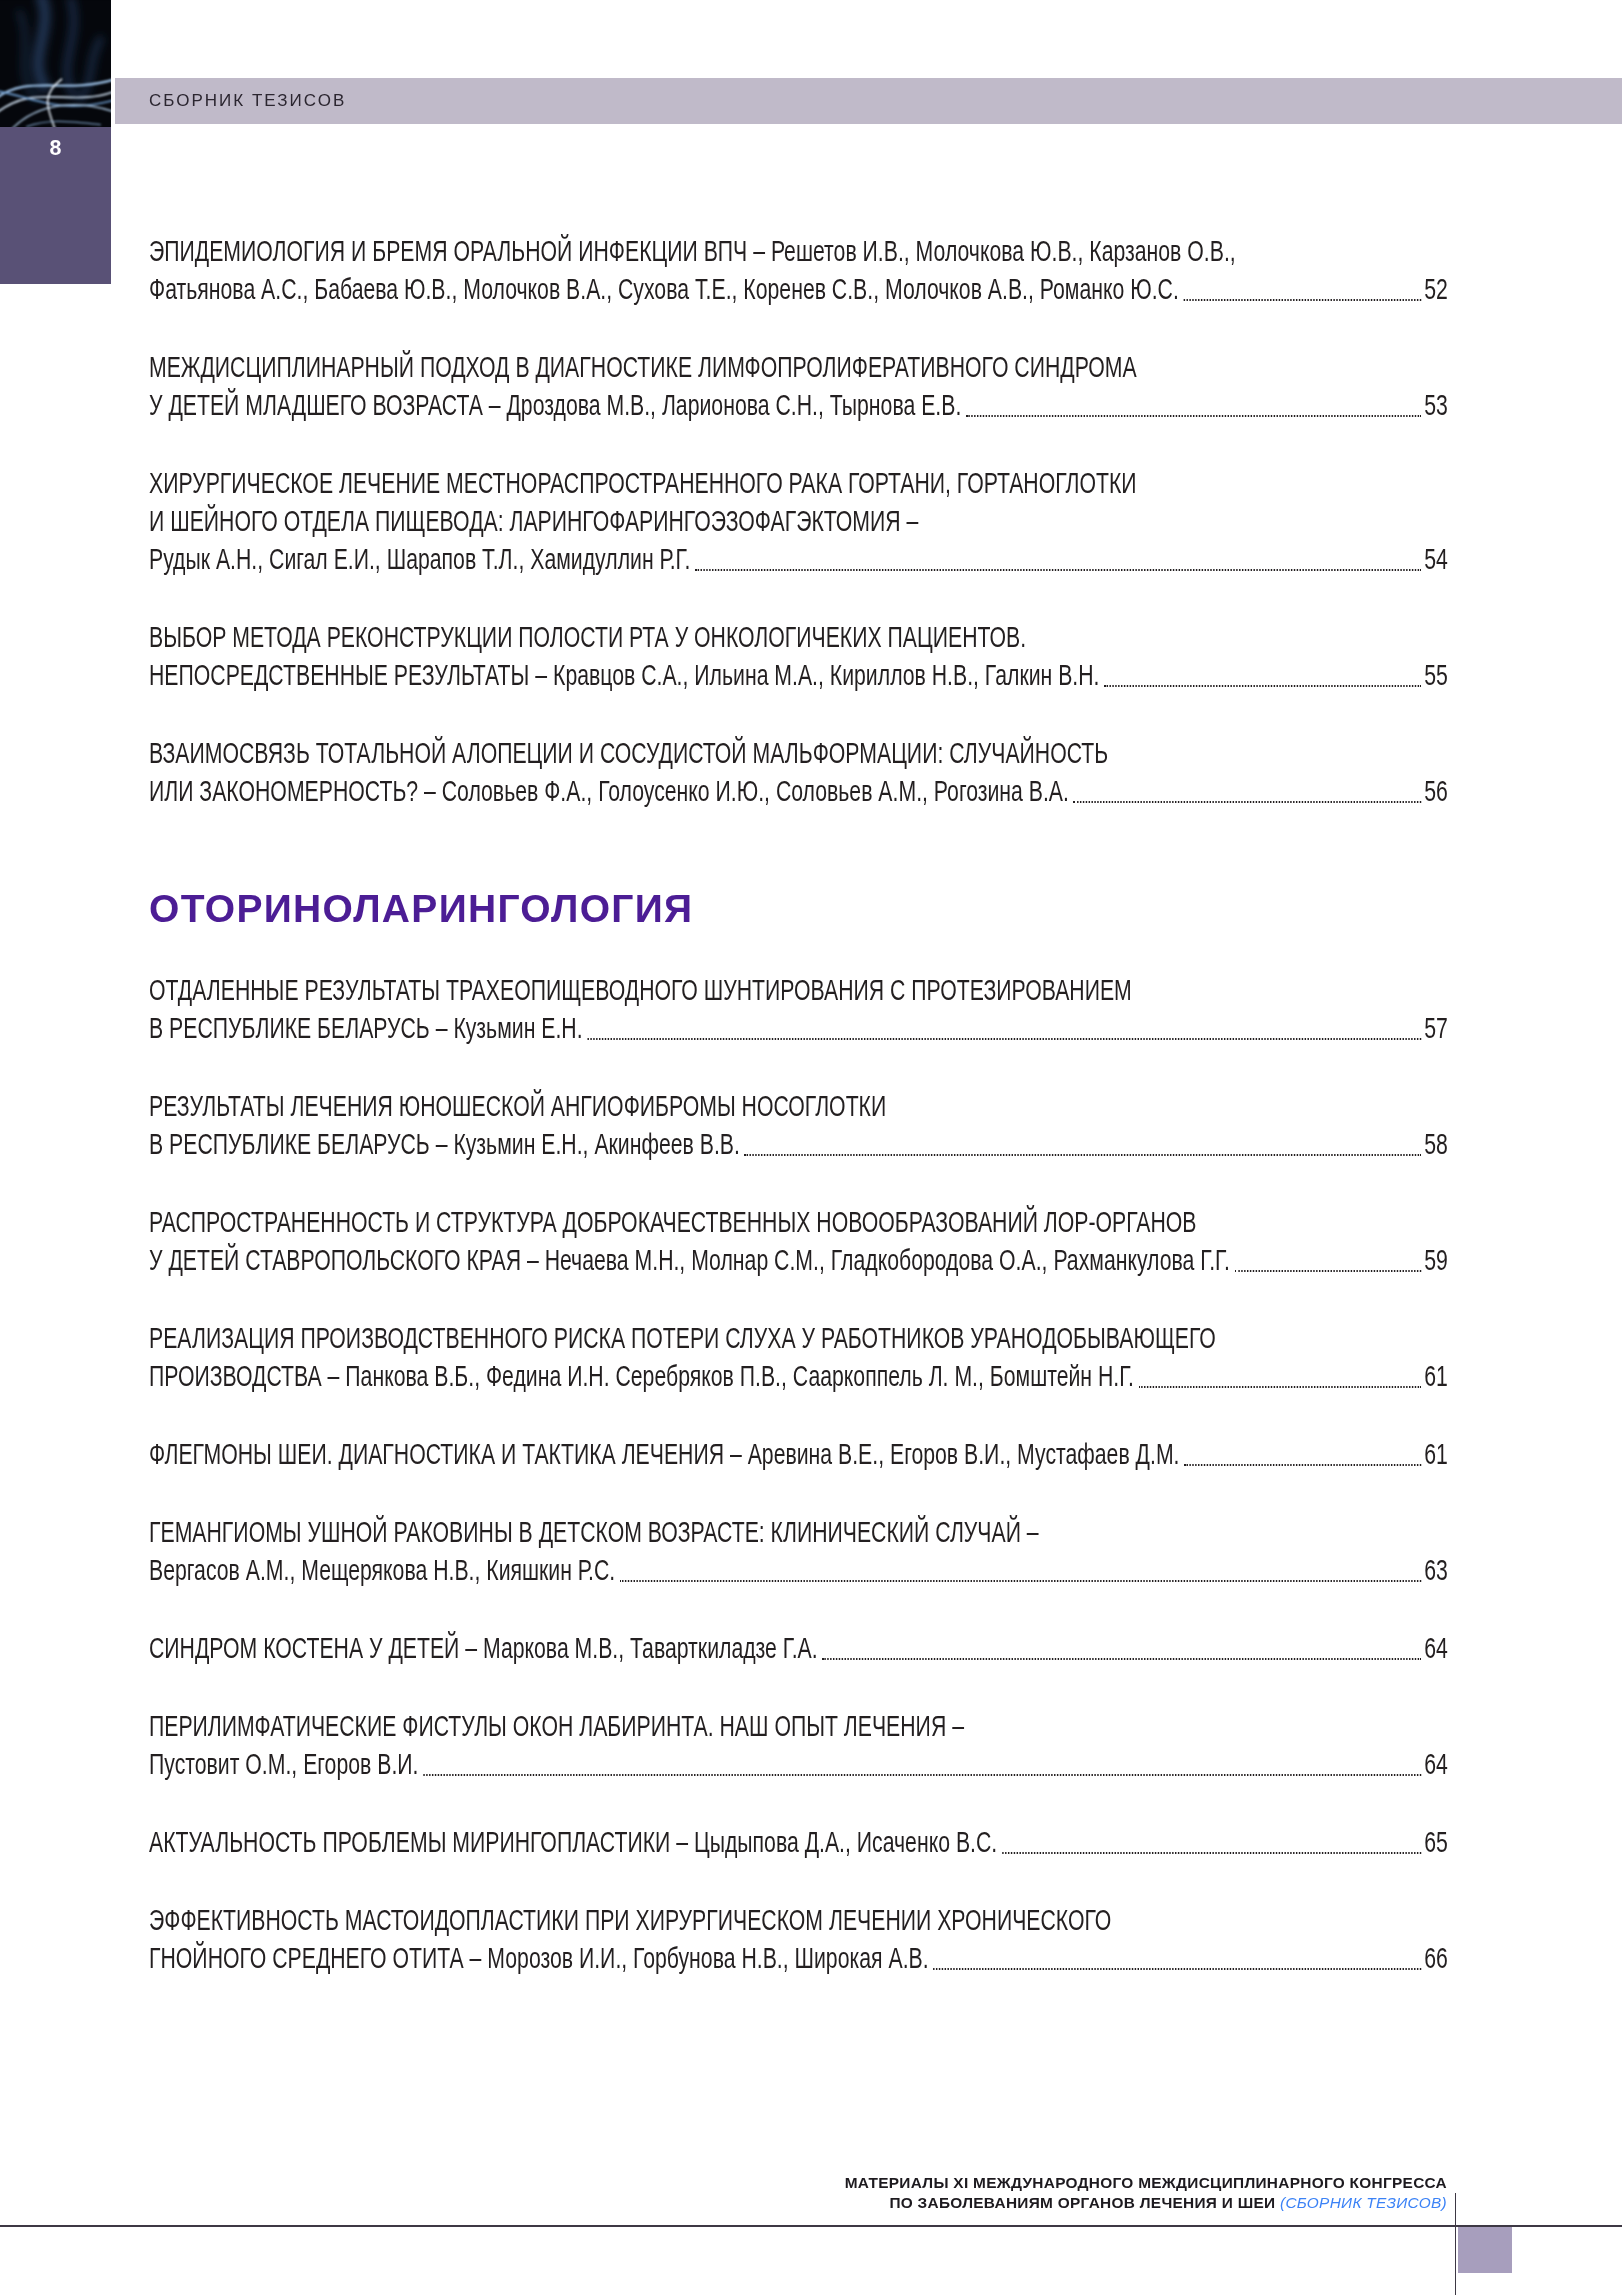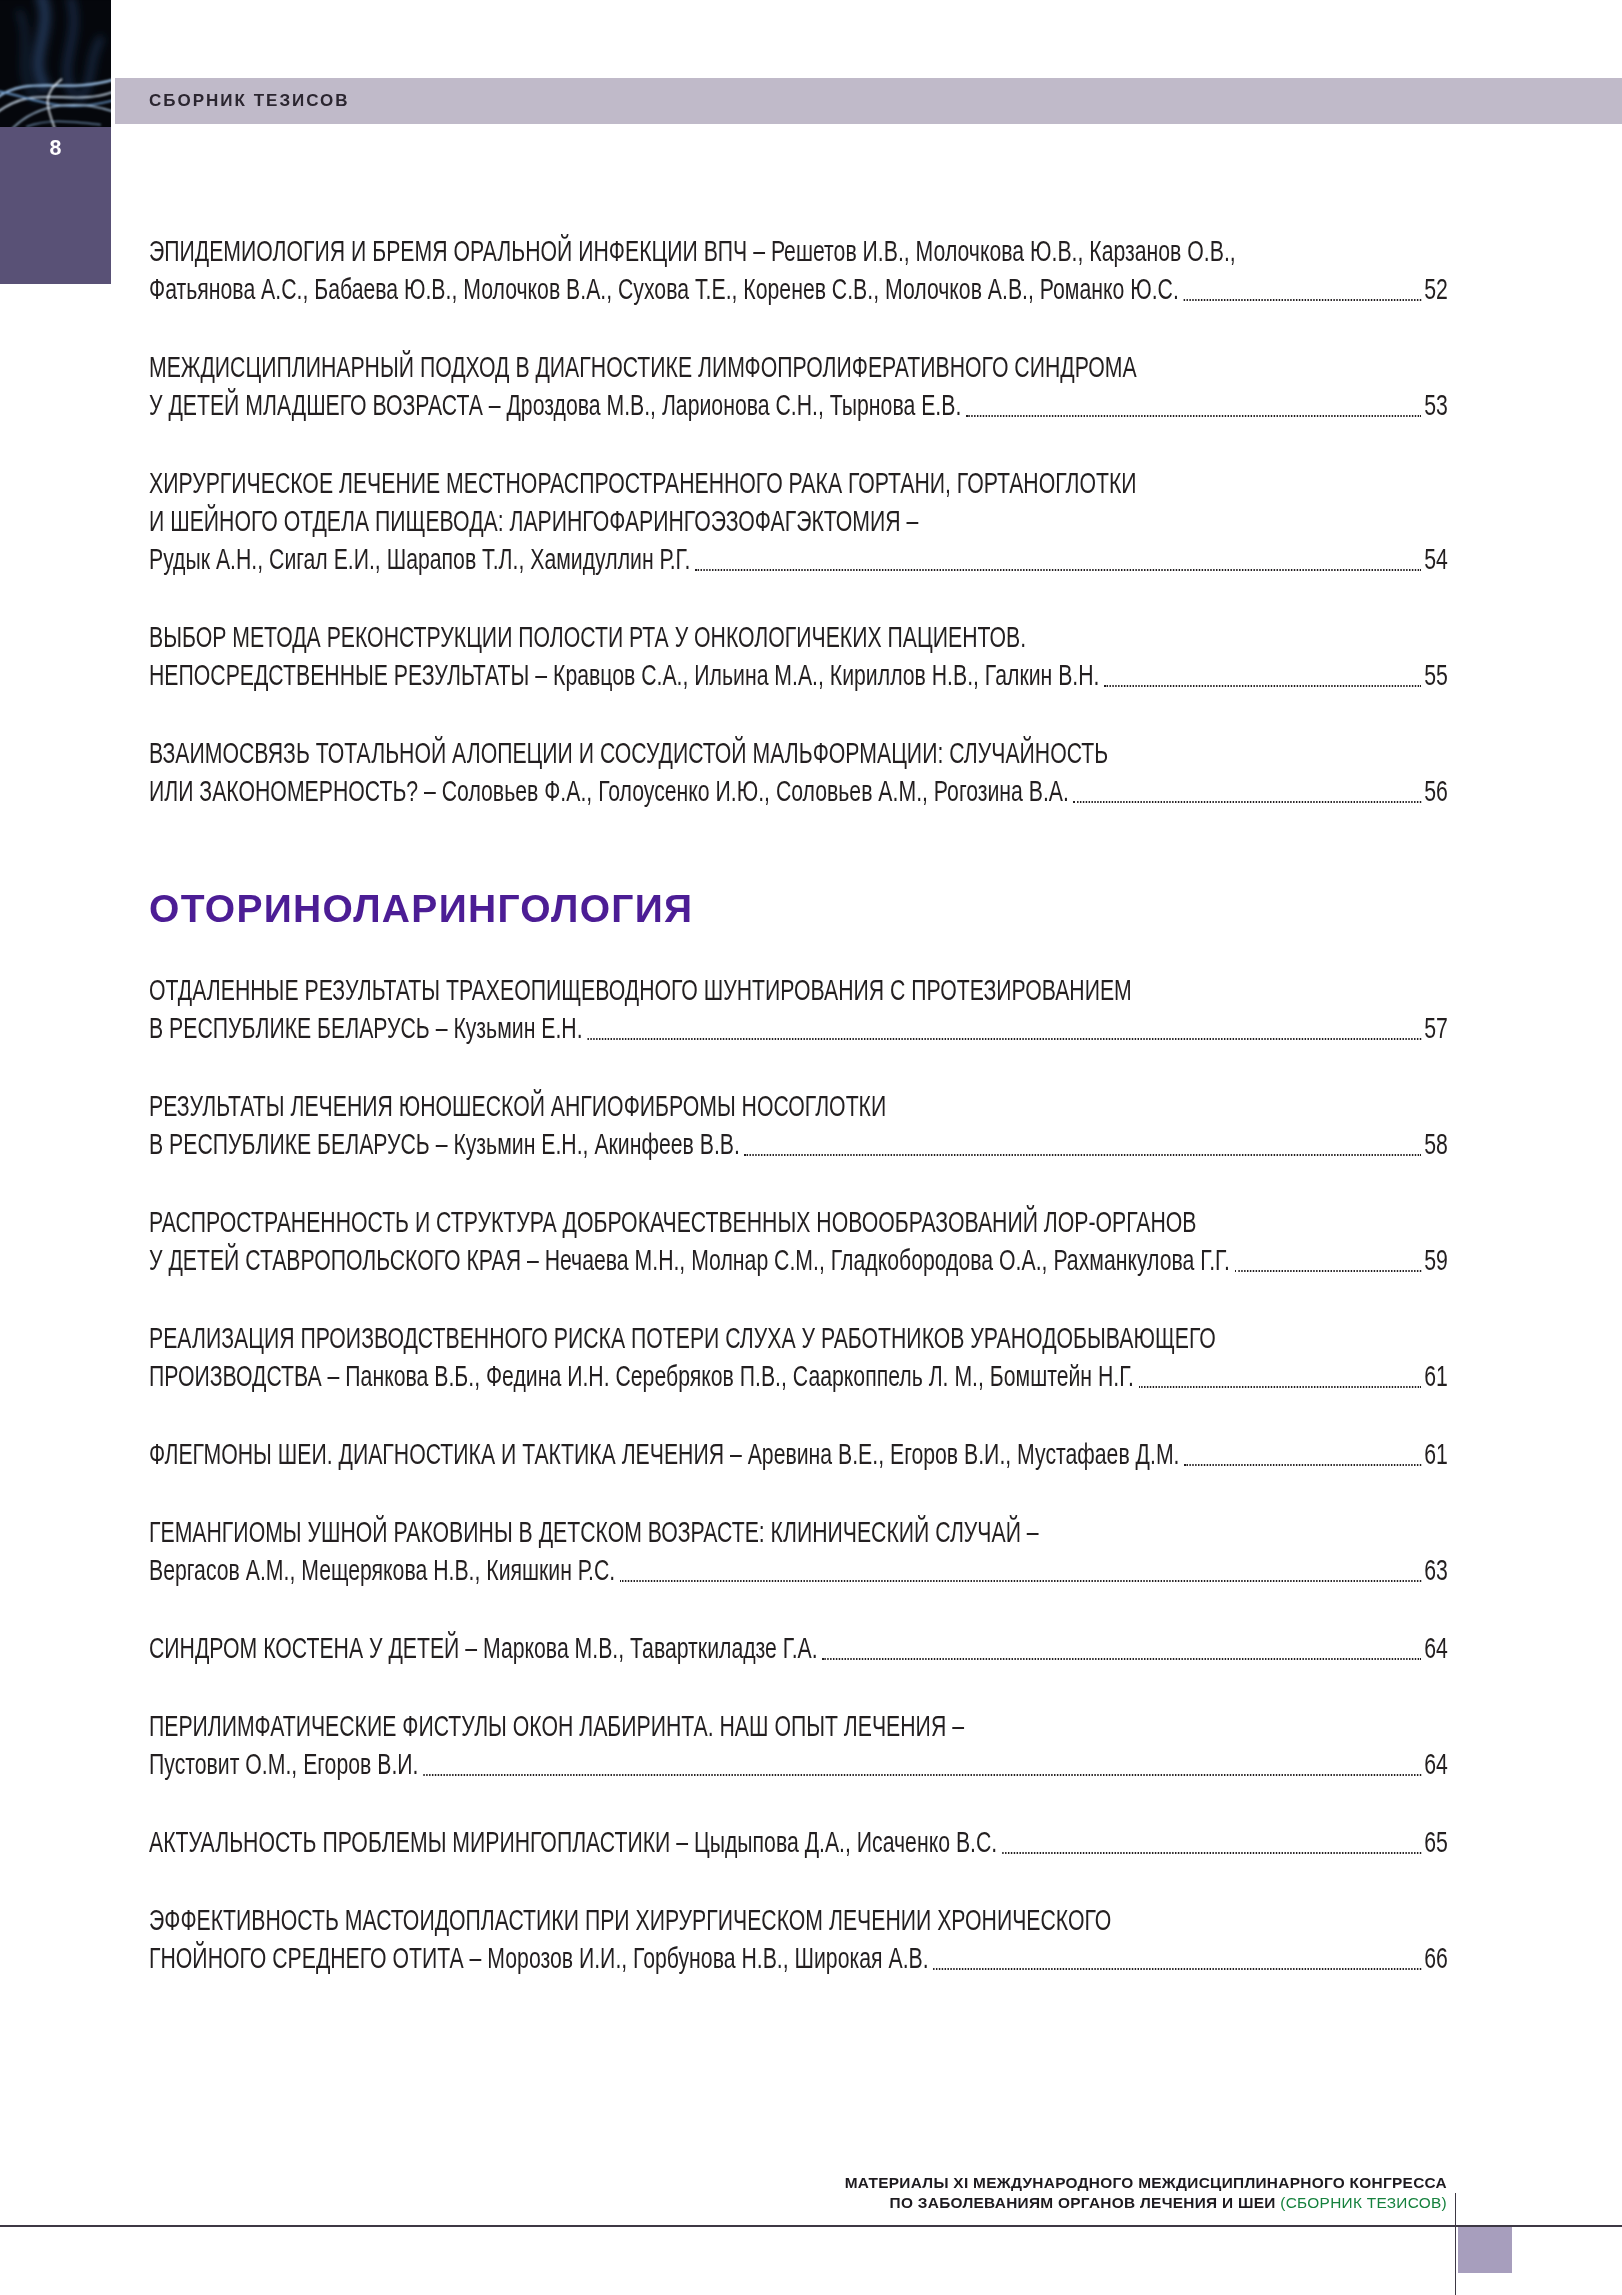--- a/index.html
+++ b/index.html
@@ -21,21 +21,21 @@
     position: absolute; left: 0; top: 0; width: 111px; height: 127px;
     background: #05070c;
   }
   #header-band {
     position: absolute; left: 115px; top: 78px; right: 0; height: 46px;
     background: var(--band-gray, #c0bac9);
     display: flex; align-items: center;
   }
   #header-band .band-title {
     margin-left: 34px;
-    font-size: 17px; font-weight: bold; letter-spacing: 2px;
+    font-size: 17px; font-weight: normal; letter-spacing: 2px;
     color: #2b2630;
   }
   #page-num-block {
     position: absolute; left: 0; top: 127px; width: 111px; height: 157px;
     background: var(--sidebar-purple, #595176);
     text-align: center;
   }
   #page-num-block .pagenum {
     display: inline-block; margin-top: 9.4px;
     color: #ffffff; font-size: 21.4px; font-weight: bold;
@@ -70,21 +70,21 @@
     color: #4c1d95;
   }
   
   #footer-text {
     position: absolute; top: 2173px; right: 176px;
     text-align: right;
     font-size: 15.4px; font-weight: bold; line-height: 20px;
     color: #1d1a1f;
     letter-spacing: 0.3px;
   }
-  #footer-text .light { font-weight: normal; color: #15803d; }
+  #footer-text .light { font-weight: normal; color: #3b82f6; font-style: italic; }
   #footer-rule {
     position: absolute; left: 0; top: 2225px; width: 1623px; height: 2px;
     background: var(--rule, #3d3844);
   }
   #footer-vline {
     position: absolute; left: 1455px; top: 2193px; width: 1.3px; height: 103px;
     background: var(--rule, #3d3844);
   }
   #footer-square {
     position: absolute; left: 1458px; top: 2227px; width: 54px; height: 46px;

